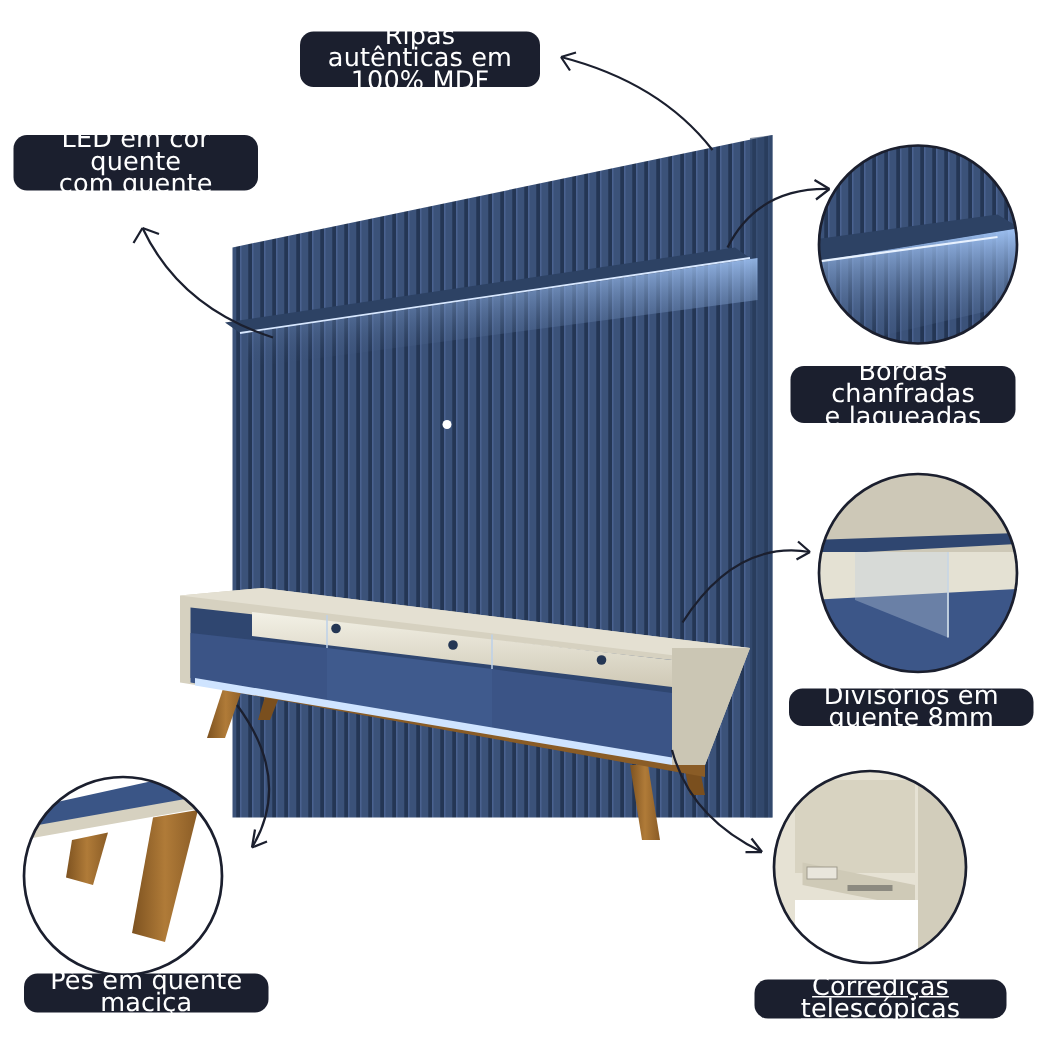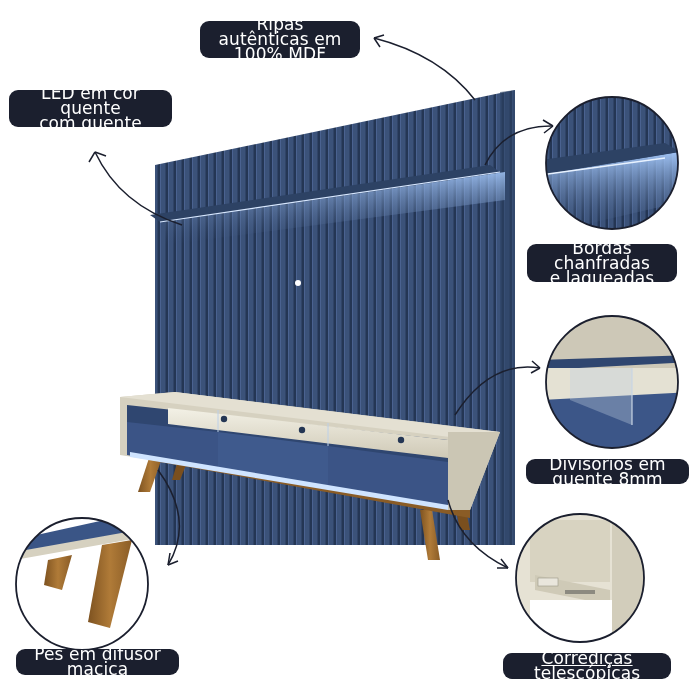--- a/index.html
+++ b/index.html
@@ -168,18 +168,18 @@
     <span>Bordas chanfradas</span>
     <span>e laqueadas</span>
   </div>
 </div>
 
 <div class="label" style="left:526px;top:459px;width:163px;height:25px;">
   <span>Divisórios em quente 8mm</span>
 </div>
 
 <div class="label" style="left:16px;top:649px;width:163px;height:26px;">
-  <span>Pés em difusor maciça</span>
+  <span>Pés em quente maciça</span>
 </div>
 
 <div class="label" style="left:503px;top:653px;width:168px;height:26px;text-decoration:underline;">
   <span>Corrediças telescópicas</span>
 </div>
 
 </body></html>

